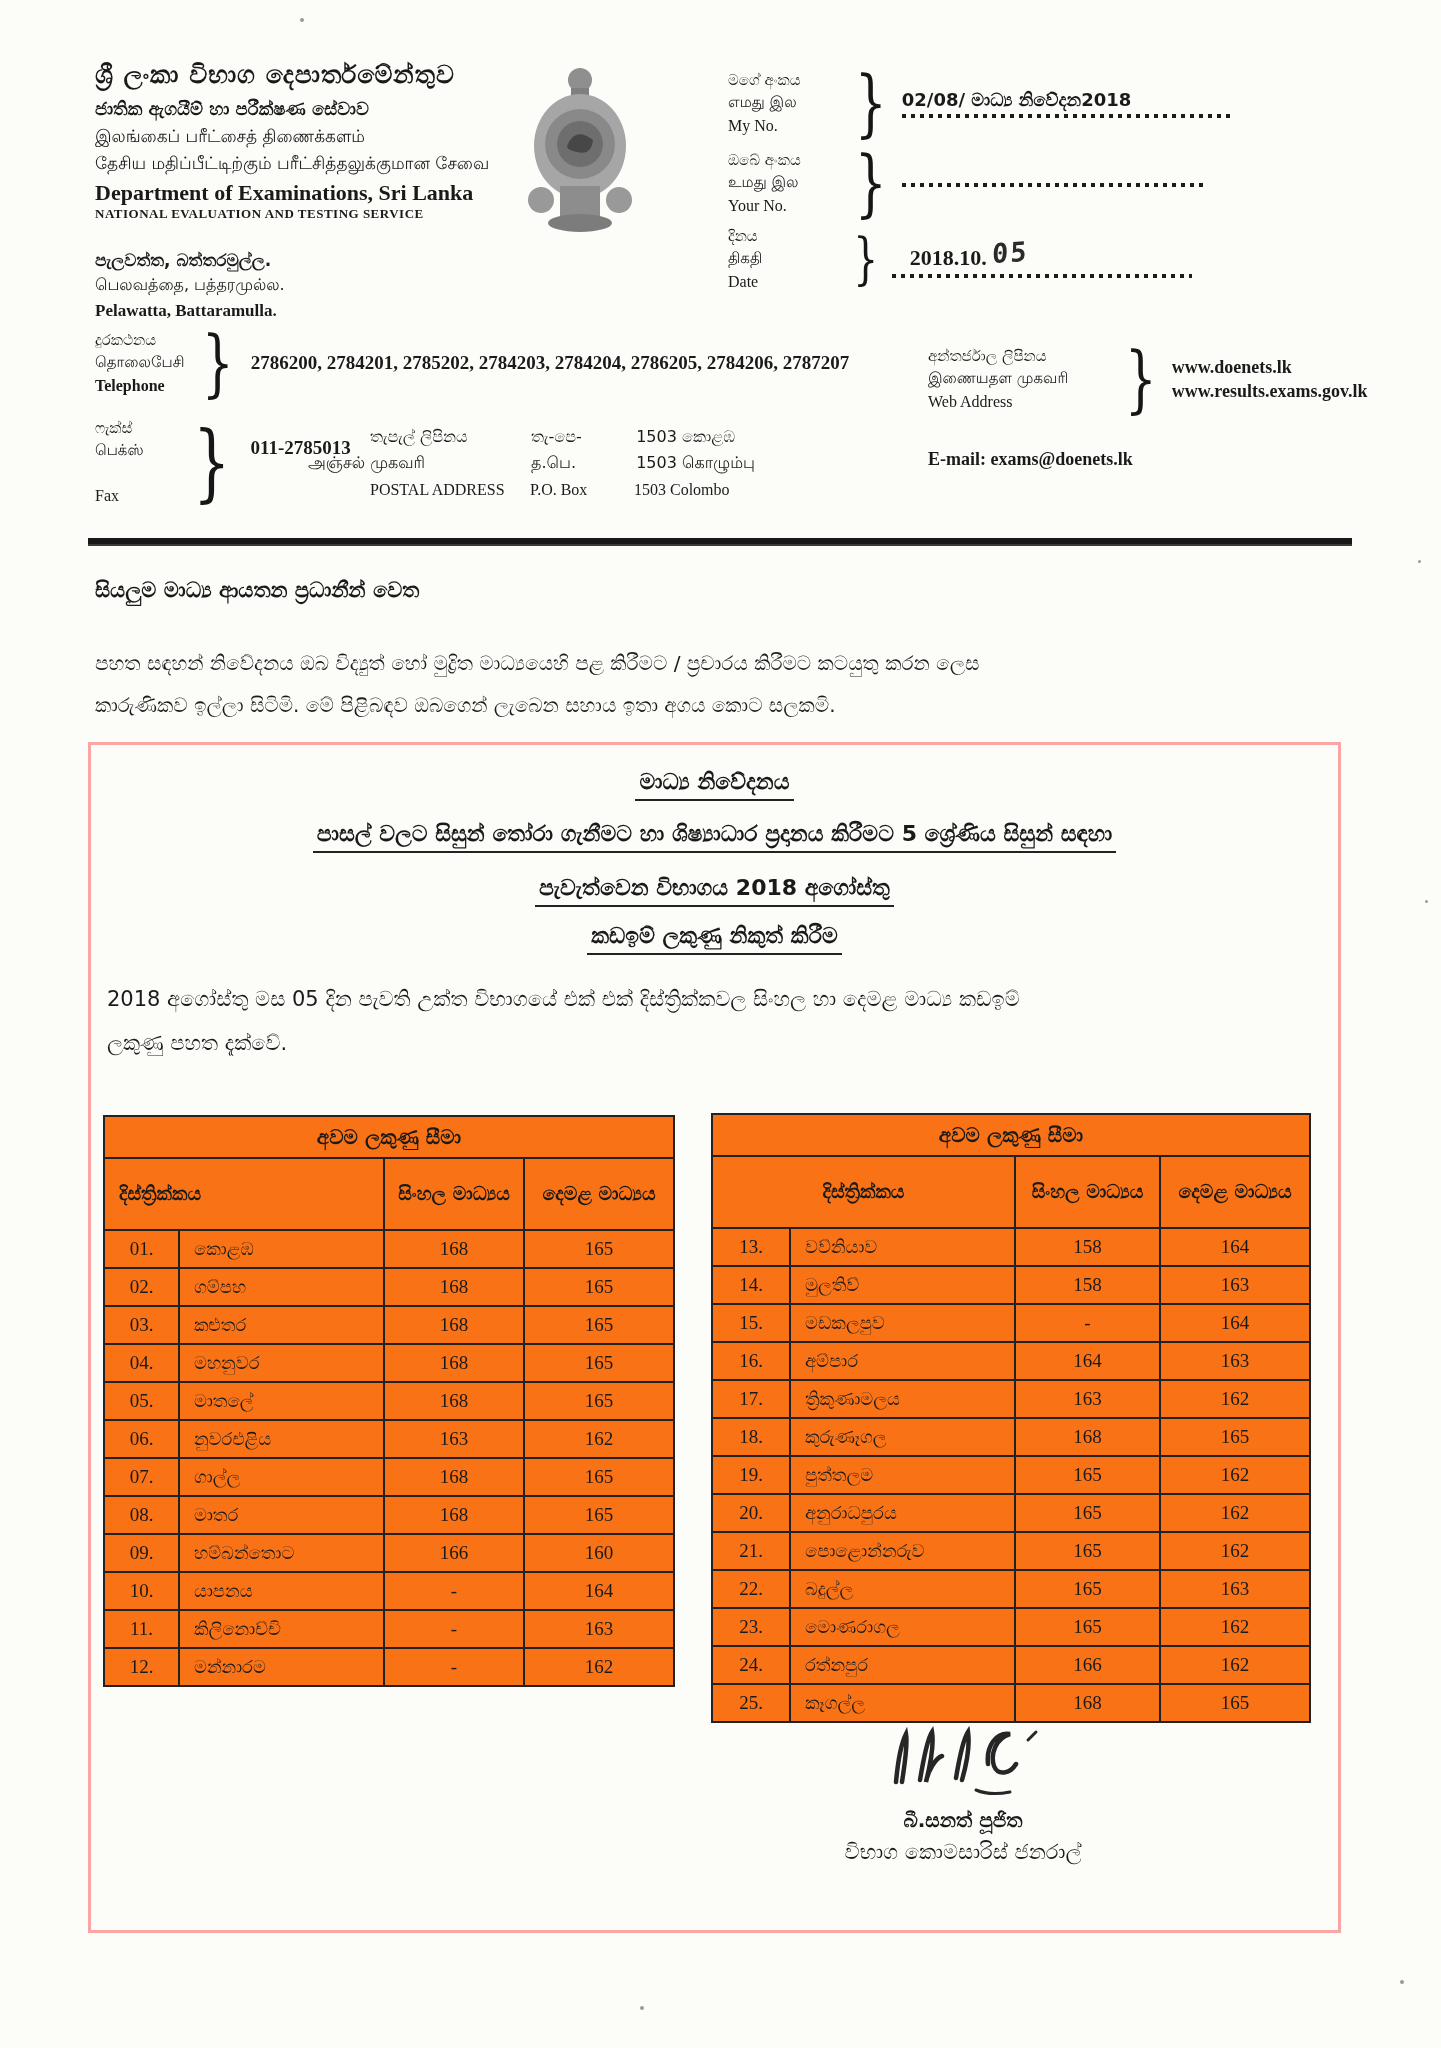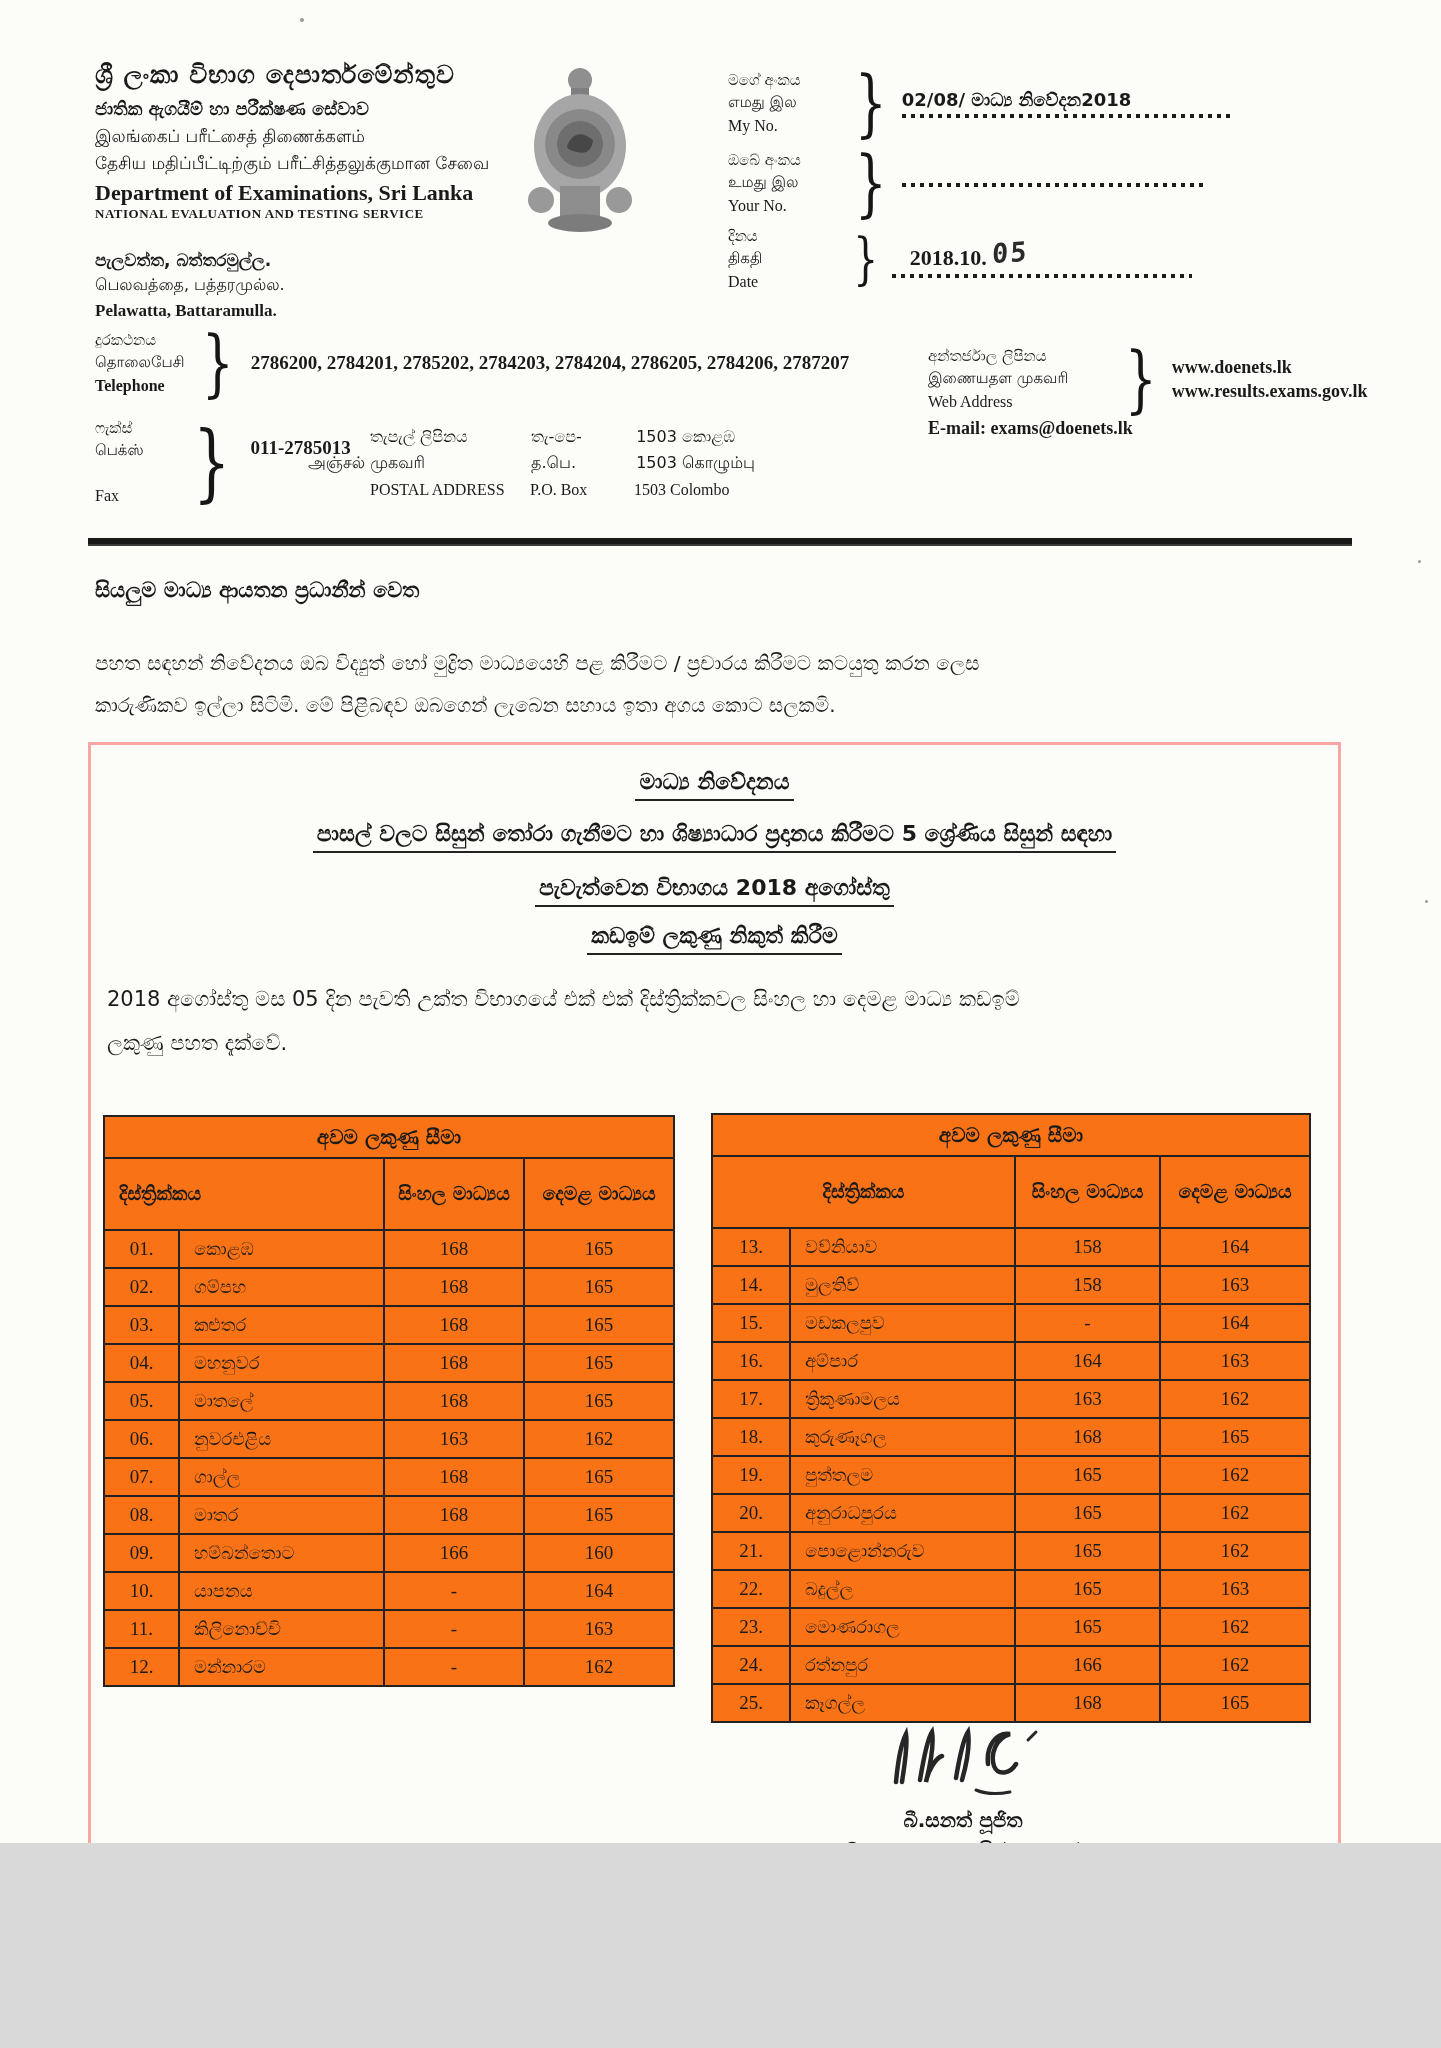--- a/index.html
+++ b/index.html
@@ -1,16 +1,16 @@
 <!DOCTYPE html>
 <html><head>
 <meta charset="utf-8">
 <style>
   html,body { margin:0; padding:0; background:#d9d9d9; }
-  .page { position:relative; width:1441px; height:1843px; background:#fcfcf9;
+  .page { position:relative; width:1441px; height:2048px; background:#fcfcf9;
           font-family:"DejaVu Sans",sans-serif; color:#1a1a1a; overflow:hidden; margin:0 auto; }
   .abs { position:absolute; }
 
   
   .lh-si1 { font-size:25px; font-weight:600; letter-spacing:1px; margin-bottom:8px; }
   .lh-si2 { font-size:18px; font-weight:600; margin-bottom:6px; }
   .lh-ta  { font-size:17px; margin-bottom:5px; }
   .lh-en1 { font-family:"Liberation Serif",serif; font-size:22px; font-weight:bold; margin-top:2px; }
   .lh-en2 { font-family:"Liberation Serif",serif; font-size:13px; font-weight:bold; letter-spacing:0.5px; }
   .addr-si { font-size:17px; font-weight:600; margin-bottom:5px; }
@@ -184,21 +184,21 @@
       <span class="c2">த.பெ.</span>
       <span>1503 கொழும்பு</span>
     </div>
     <div class="en" style="padding-left:62px;">
       <span class="c1 en" style="width:156px;">POSTAL ADDRESS</span>
       <span class="c2 en">P.O. Box</span>
       <span class="en">1503 Colombo</span>
     </div>
   </div>
 
-  <div class="abs email" style="left:928px; top:418px;">E-mail: exams@doenets.lk</div>
+  <div class="abs email" style="left:928px; top:449px;">E-mail: exams@doenets.lk</div>
 
   <div class="abs divider" style="left:88px; top:538px; width:1264px;"></div>
 
   <div class="abs salutation" style="left:95px; top:578px;">සියලුම මාධ්‍ය ආයතන ප්‍රධානීන් වෙත</div>
 
   <div class="abs bodytext" style="left:95px; top:642px; width:965px;">පහත සඳහන් නිවේදනය ඔබ විද්‍යුත් හෝ මුද්‍රිත මාධ්‍යයෙහි පළ කිරීමට / ප්‍රචාරය කිරීමට කටයුතු කරන ලෙස කාරුණිකව ඉල්ලා සිටිමි. මේ පිළිබඳව ඔබගෙන් ලැබෙන සහාය ඉතා අගය කොට සලකමි.</div>
 
   <div class="abs noticebox" style="left:88px; top:742px; width:1247px; height:1185px;">
 
     <div class="ntitle t22 abs" style="top:24px; left:0;">

